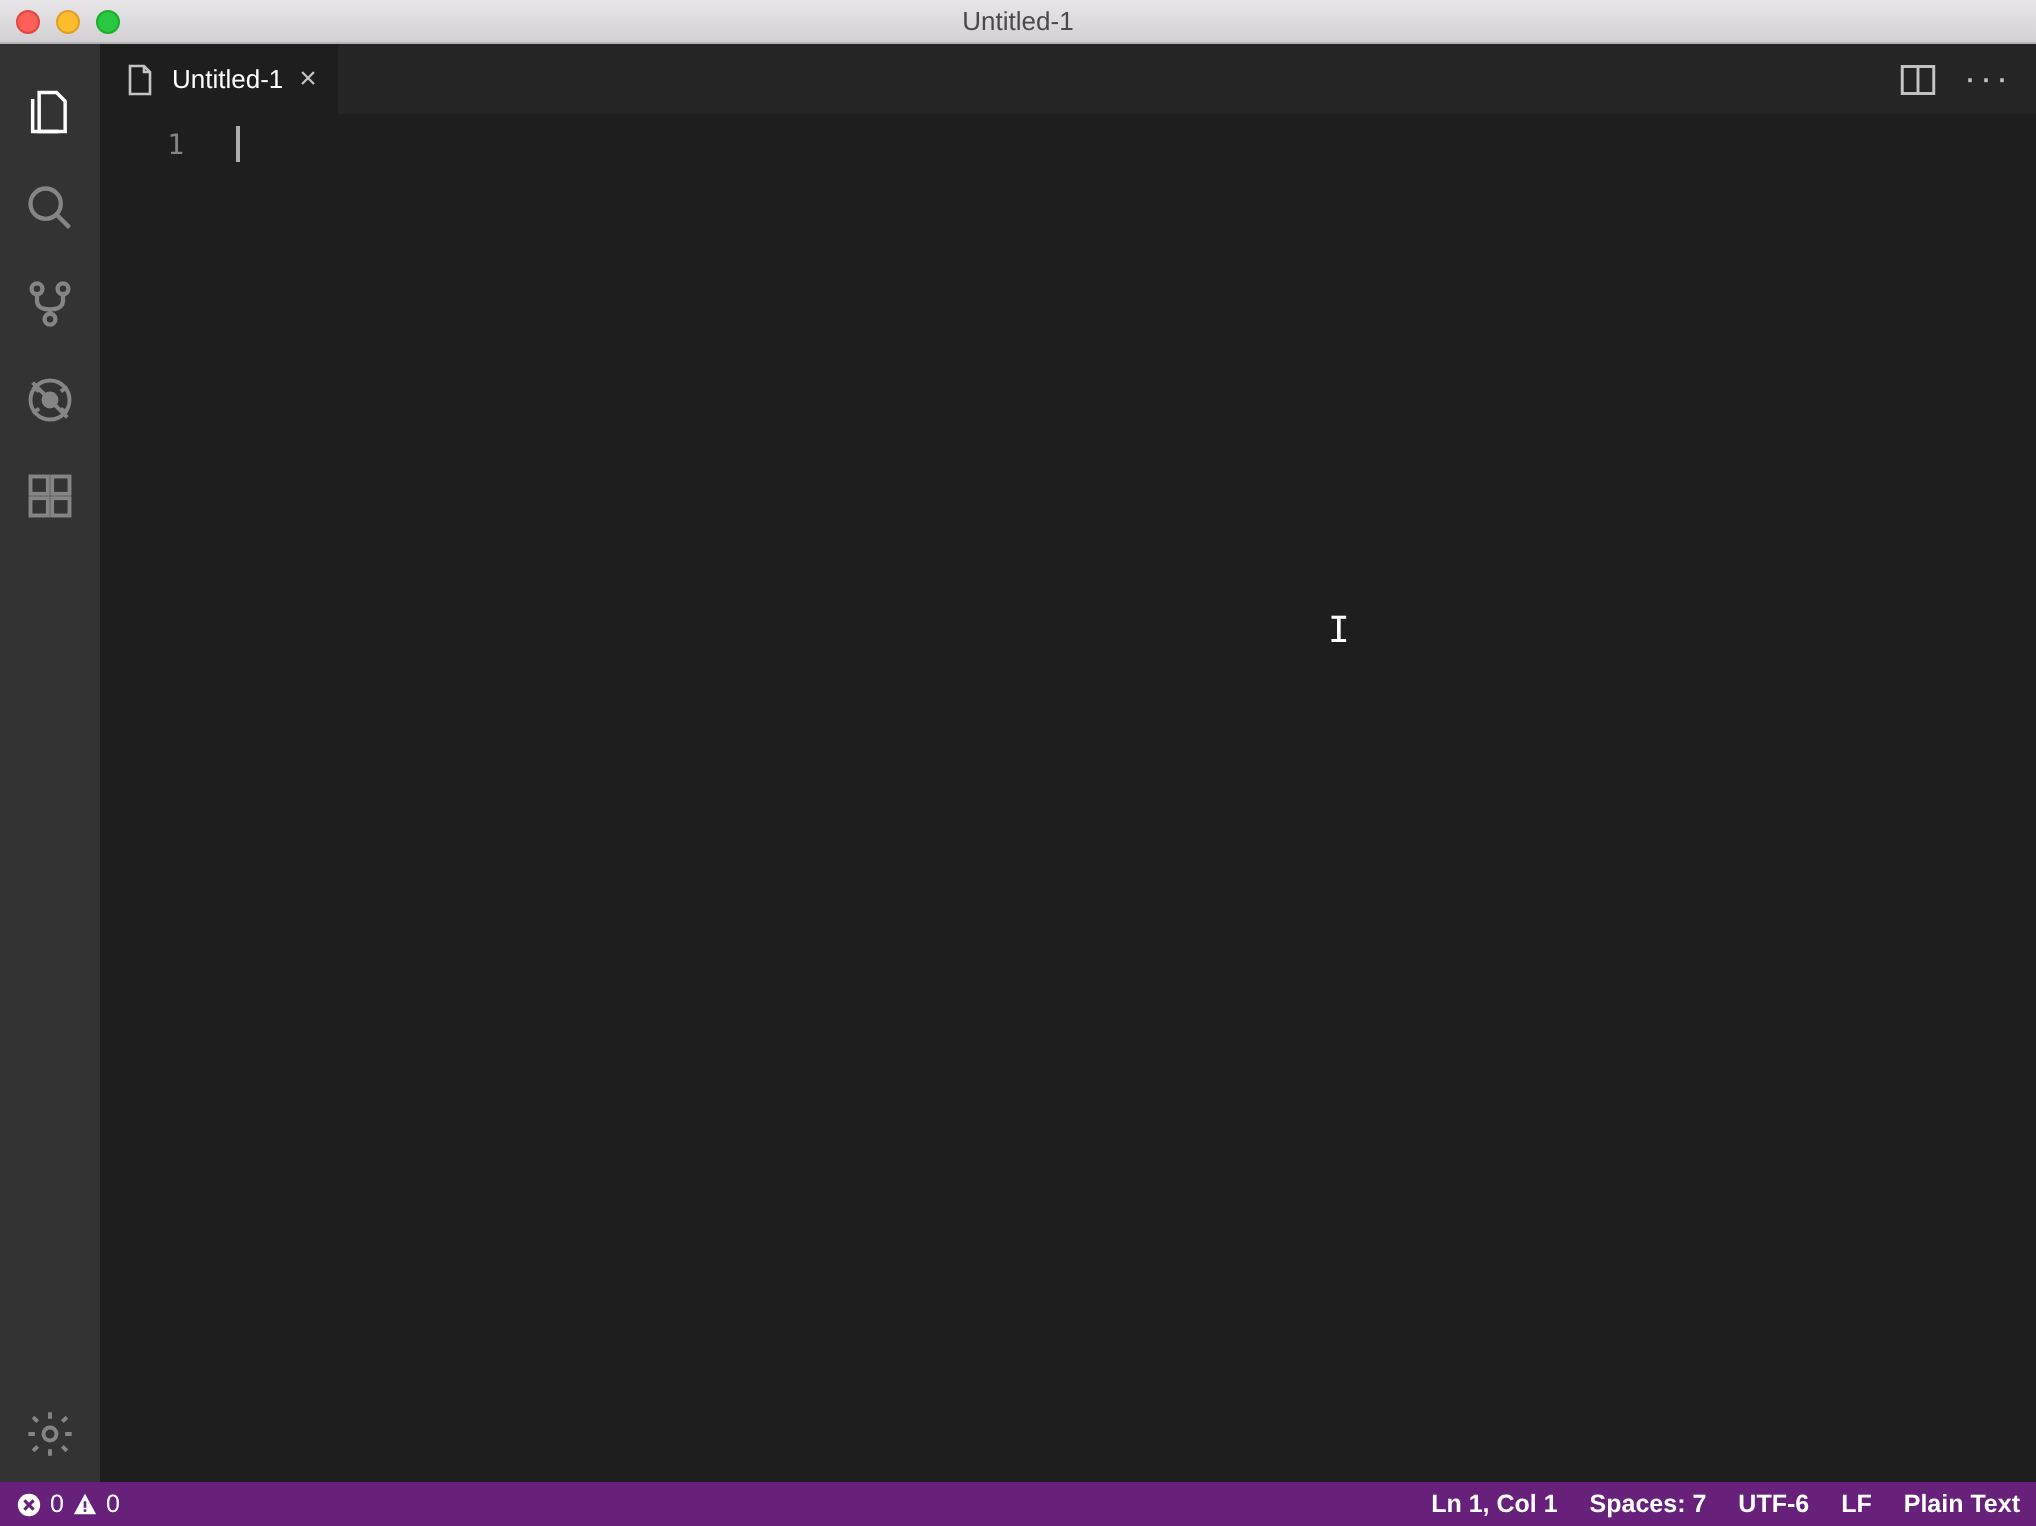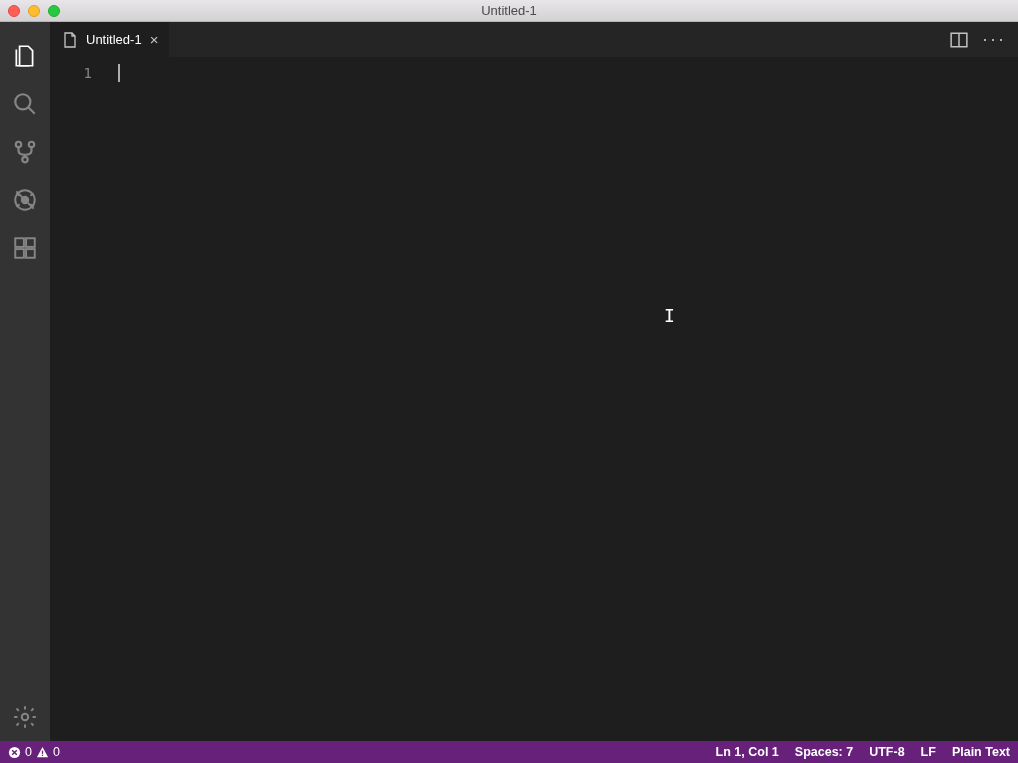--- a/index.html
+++ b/index.html
@@ -178,21 +178,21 @@
     </span>
   </div>
   <div class="right">
     <span class="stat-item">
         <b>Ln 1, Col 1</b>
       </span>
     <span class="stat-item">
         <b>Spaces: 7</b>
       </span>
     <span class="stat-item">
-        <b>UTF-8</b>
+        <b>UTF-6</b>
       </span>
     <span class="stat-item">
         <b>LF</b>
       </span>
     <span class="stat-item">
         <b>Plain Text</b>
       </span>
   </div>
 </div>
 

